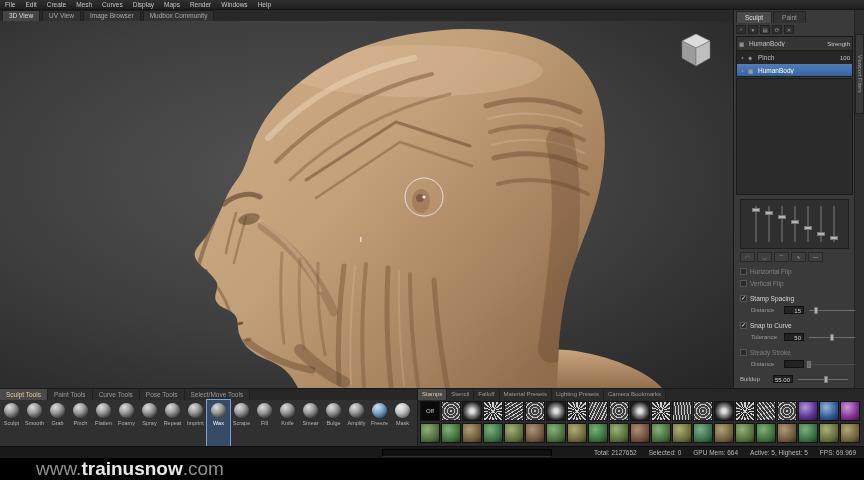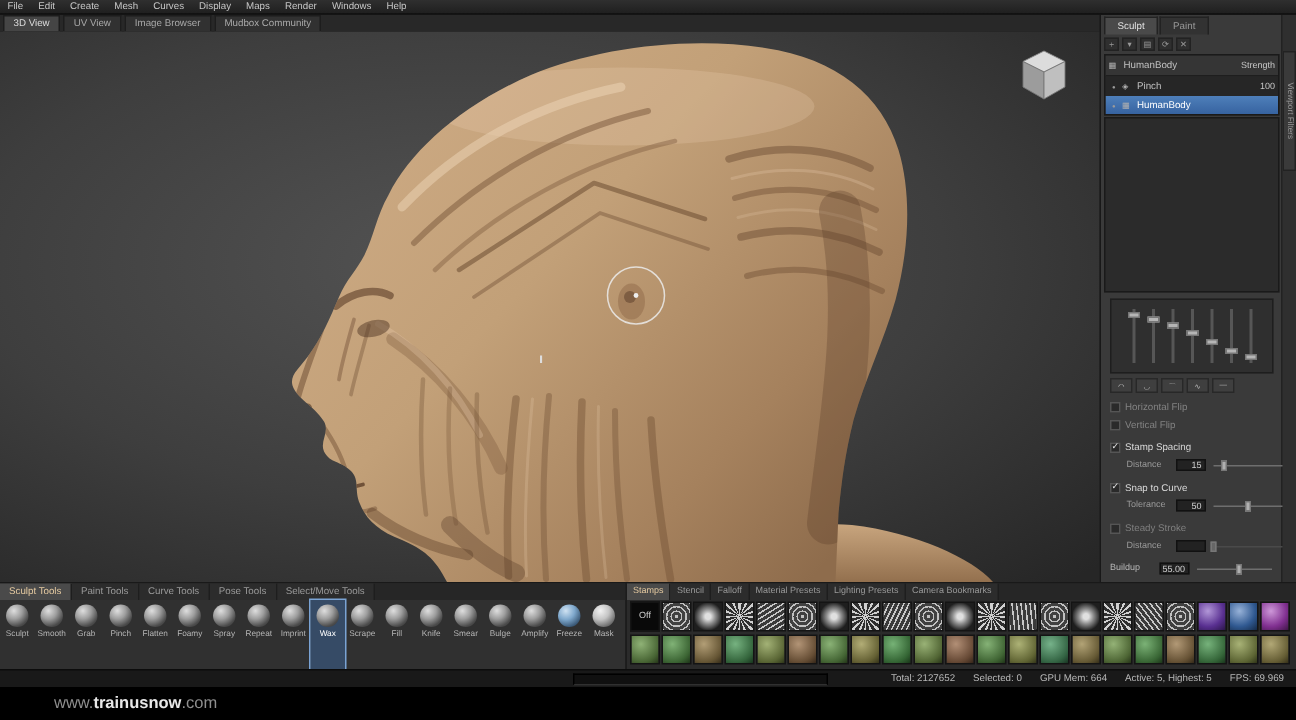--- a/index.html
+++ b/index.html
@@ -94,21 +94,21 @@
   .cell.off{background:#090909;color:#cfcfcf;font-size:6px;display:flex;align-items:center;justify-content:center;}
 
   
   #status-bar{left:0;top:446px;width:864px;height:12px;background:#191919;border-top:1px solid #0c0c0c;
     box-sizing:border-box;display:flex;align-items:center;font-size:6.5px;color:#b8b8b8;}
   #status-inset{margin-left:382px;width:168px;height:6px;background:#101010;border:1px solid #000;border-bottom:1px solid #303030;}
   #status-right{margin-left:auto;display:flex;gap:12px;padding-right:8px;white-space:nowrap;}
 
   
   #watermark{left:0;top:458px;width:864px;height:22px;background:#000;display:flex;align-items:center;
-    padding-left:36px;box-sizing:border-box;font-size:11px;}
+    padding-left:36px;box-sizing:border-box;font-size:19px;}
   .wm-dim{color:#8f8f8f;}
   .wm-bold{color:#e8e8e8;font-weight:bold;}
 </style>
 </head>
 <body>
 
 <div id="stage">
 
   <div id="menubar" class="abs">
       <div class="menu-item">File</div>

